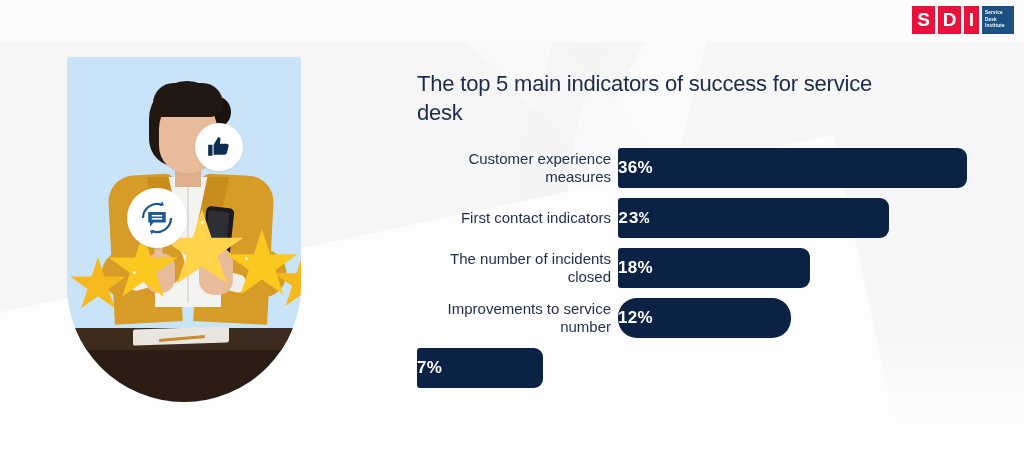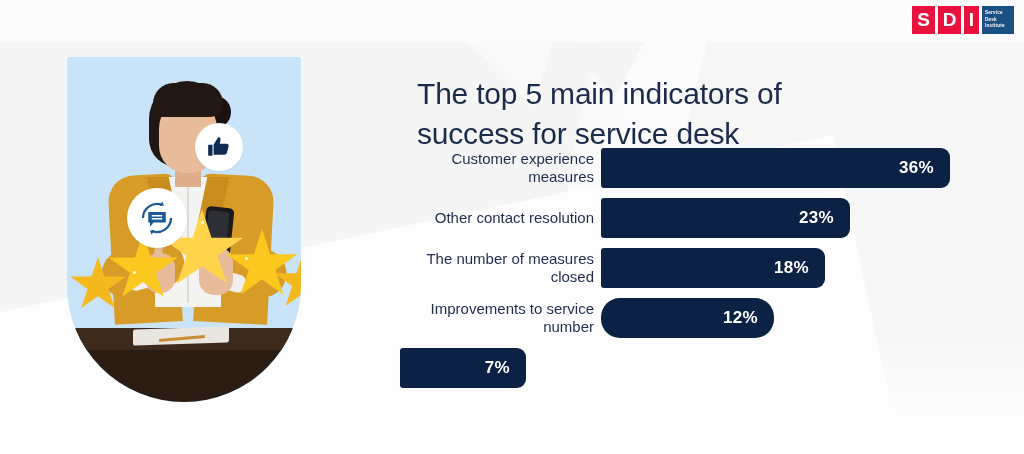--- a/index.html
+++ b/index.html
@@ -97,28 +97,28 @@
   .sparkle{position:absolute;background:#fff;border-radius:50%;opacity:.9;}
 
   
   .badge{position:absolute;border-radius:50%;background:#fff;display:flex;align-items:center;justify-content:center;
      box-shadow:0 1px 3px rgba(0,0,0,.06);}
   .badge-thumb{left:128px;top:66px;width:48px;height:48px;}
   .badge-chat{left:60px;top:131px;width:60px;height:60px;}
 
   
   .title{position:absolute;left:417px;top:54px;width:470px;
-     font-size:30px;line-height:1.32;color:#1b2b4b;font-weight:normal;letter-spacing:-.2px;}
-
-  .chart{position:absolute;left:400px;top:148px;width:580px;}
+     font-size:22px;line-height:1.32;color:#1b2b4b;font-weight:normal;letter-spacing:-.2px;}
+
+  .chart{position:absolute;left:417px;top:148px;width:580px;}
   .row{display:flex;align-items:center;margin-bottom:10px;}
   .row-label{width:201px;text-align:right;padding-right:7px;box-sizing:border-box;
      font-size:15px;line-height:1.22;color:#1f2d4d;}
   .bar{background:#0b2244;border-radius:3px 9px 9px 3px;height:40px;
-     display:flex;align-items:center;justify-content:flex-end;box-sizing:border-box;padding-right:16px;}
+     display:flex;align-items:center;box-sizing:border-box;padding-right:16px;}
   .bar-value{color:#fff;font-size:17px;font-weight:bold;letter-spacing:.3px;}
 </style>
 </head>
 <body>
 
 <div class="stage">
 
   <div class="bg-base"></div>
   <div class="swoosh sw3"></div>
   <div class="swoosh sw1"></div>
@@ -209,29 +209,29 @@
   <div class="chart">
 
     <div class="row">
       <div class="row-label">Customer experience measures</div>
       <div class="bar" style="width:349px;">
         <span class="bar-value">36%</span>
       </div>
     </div>
 
     <div class="row">
-      <div class="row-label">Other contact resolution</div>
-      <div class="bar" style="width:249px;">
+      <div class="row-label">First contact indicators</div>
+      <div class="bar" style="width:271px;font-family:Liberation Mono, monospace;">
         <span class="bar-value">23%</span>
       </div>
     </div>
 
     <div class="row">
-      <div class="row-label">The number of measures closed</div>
-      <div class="bar" style="width:224px;">
+      <div class="row-label">The number of incidents closed</div>
+      <div class="bar" style="width:192px;">
         <span class="bar-value">18%</span>
       </div>
     </div>
 
     <div class="row">
       <div class="row-label">Improvements to service number</div>
       <div class="bar" style="width:173px;border-radius:19px;">
         <span class="bar-value">12%</span>
       </div>
     </div>

